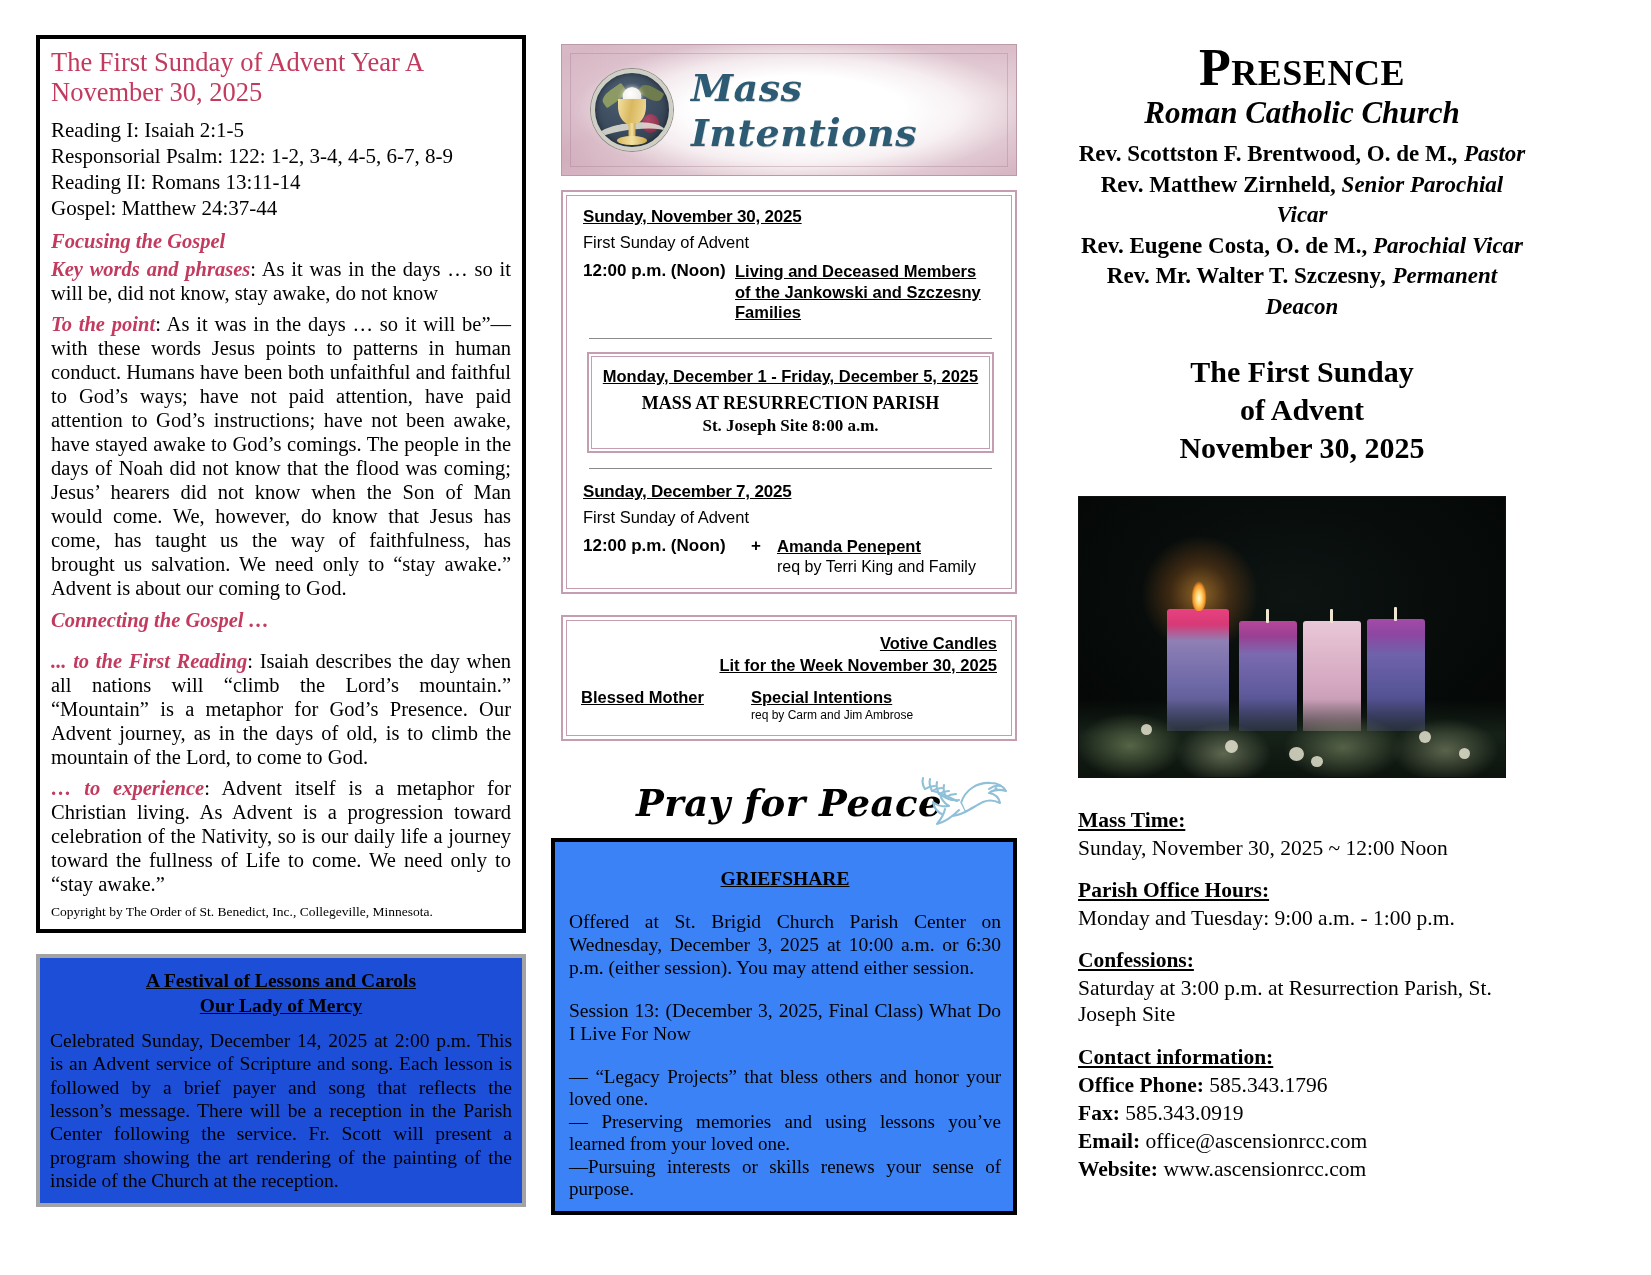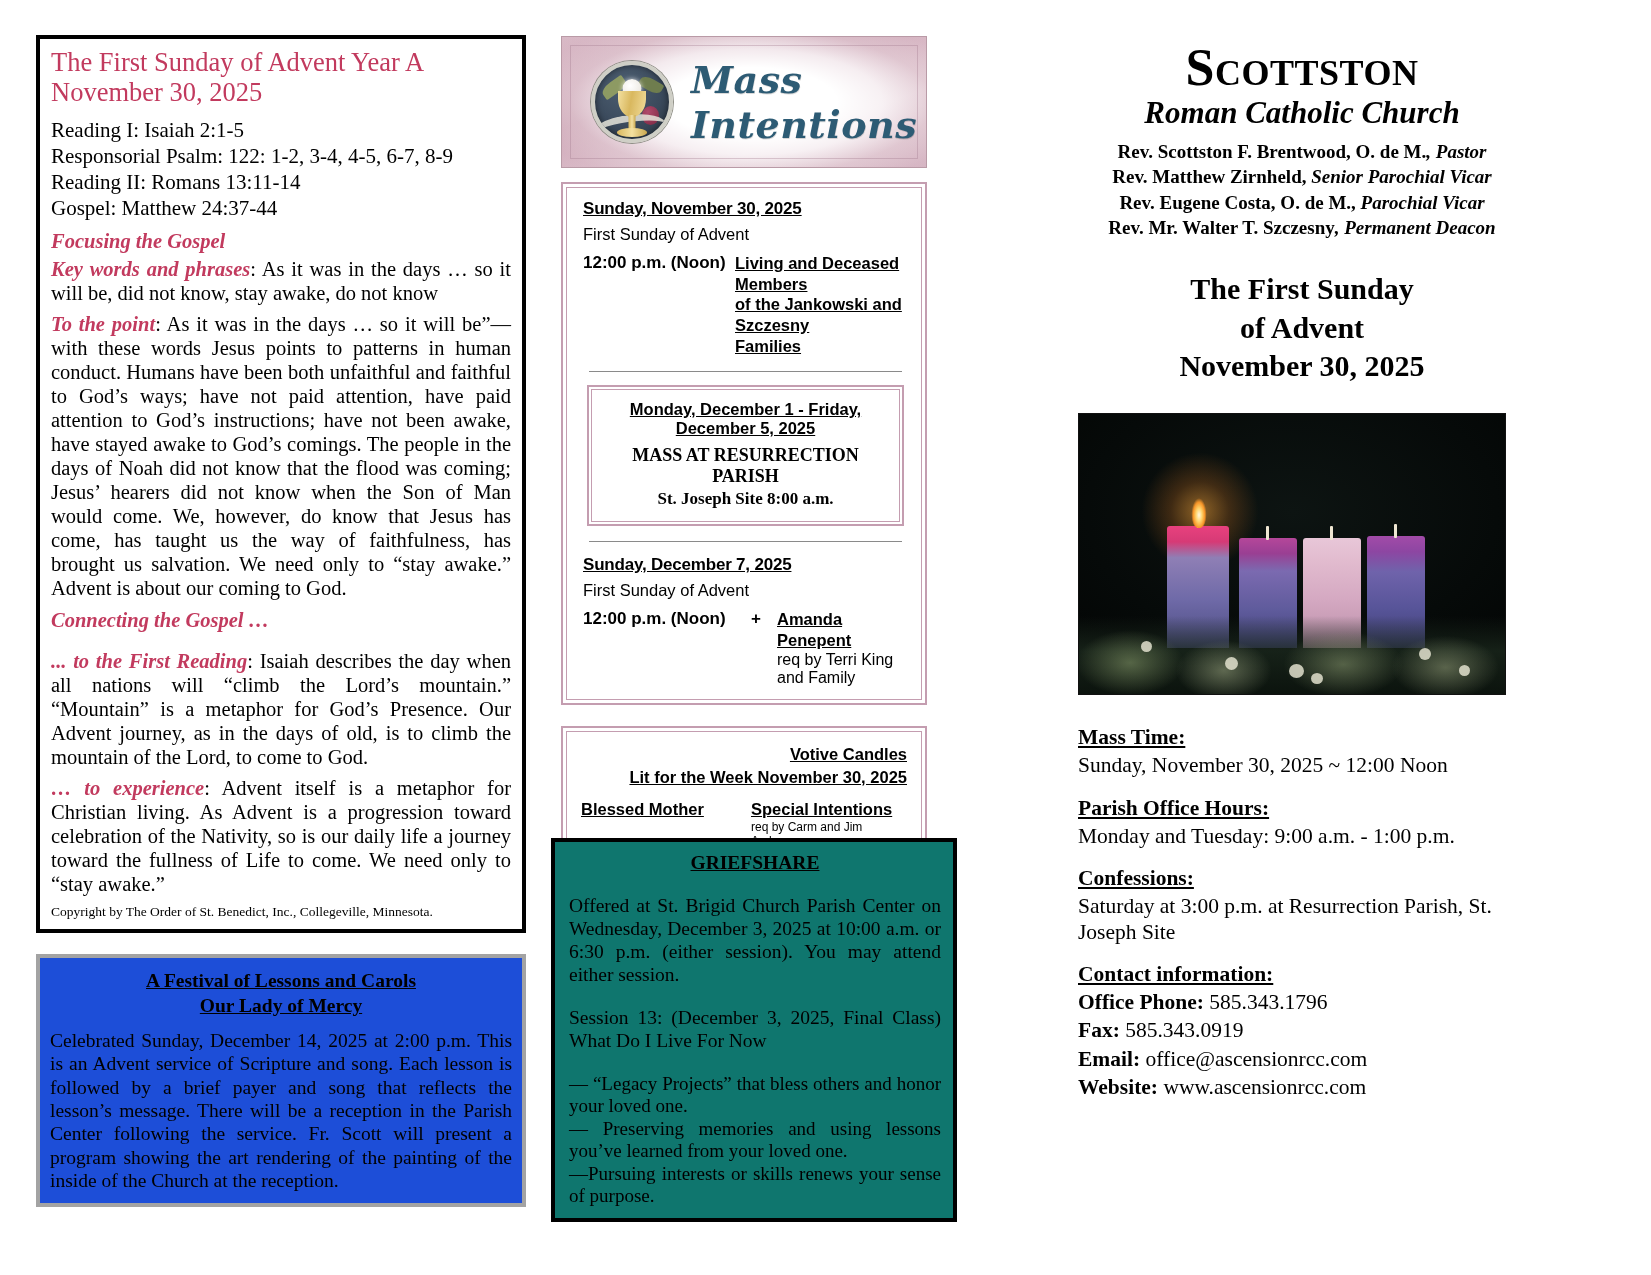--- a/index.html
+++ b/index.html
@@ -48,21 +48,21 @@
   .carols-box {
     border:4px solid #a3a3a3;
     background:#1d4ed8;
     margin-top:21px;
     padding:11px 10px 10px 10px;
   }
   .carols-title { font-size:19.5px; font-weight:bold; line-height:1.28; }
   .carols-body { font-size:19.5px; line-height:1.2; text-align:justify; margin-top:10px; }
 
   
-  #mid-col { left:561px; top:36px; width:366px; }
+  #mid-col { left:561px; top:44px; width:456px; }
 
   .mi-banner {
     height:132px; width:100%;
     border:1px solid #b99aa6;
     background:
       radial-gradient(ellipse 62% 70% at 52% 50%, #ffffff 0%, #ffffff 38%, rgba(255,255,255,0.75) 58%, rgba(231,214,220,0.4) 80%, rgba(214,186,198,0.15) 100%),
       linear-gradient(160deg, #d9b9c6 0%, #cfa8b8 35%, #e3cad4 70%, #d6b5c3 100%);
     position:relative; overflow:hidden;
   }
   .mi-banner-inner {
@@ -151,23 +151,23 @@
   .peace-wrap { margin-top:26px; display:flex; align-items:center; justify-content:center; position:relative; height:72px; }
   .peace-text {
     font-family:"DejaVu Serif", serif;
     font-size:37px; font-style:italic; font-weight:bold;
     letter-spacing:0.5px;
   }
   .dove { position:absolute; right:6px; top:-14px; }
 
   
   #grief-box {
-    position:absolute; left:551px; top:838px; width:406px;
-    border:4px solid #000; background:#0f766e;
-    padding:10px 12px 11px 14px;
+    position:absolute; left:551px; top:838px; width:466px;
+    border:4px solid #000; background:#3b82f6;
+    padding:26px 12px 11px 14px;
   }
   .gs-title { font-size:19.5px; font-weight:bold; text-decoration:underline; text-align:center; }
   .gs-p { font-size:19.5px; line-height:1.18; text-align:justify; margin-top:20px; }
   .gs-bullets { font-size:19px; line-height:1.18; text-align:justify; margin-top:21px; }
   .gs-bullets div { margin-bottom:0px; }
 
   
   #right-col { left:1078px; top:42px; width:448px; }
 
   .masthead { text-align:center; }
@@ -175,21 +175,21 @@
     font-family:"Liberation Serif", serif;
     font-size:52px; font-weight:bold;
     font-variant:small-caps;
     letter-spacing:0.5px; line-height:1.0;
   }
   .mh-sub {
     font-size:31px; font-weight:bold; font-style:italic;
     margin-top:2px; line-height:1.1;
   }
   .clergy { margin-top:9px; }
-  .clergy div { font-size:19px; font-weight:bold; line-height:1.33; }
+  .clergy div { font-size:23px; font-weight:bold; line-height:1.33; }
   .clergy .role { font-weight:bold; font-style:italic; }
 
   .season-title {
     margin-top:30px; text-align:center;
     font-size:30px; font-weight:bold; line-height:1.28;
   }
 
   
   .photo {
     margin-top:28px; width:428px; height:282px;
@@ -390,21 +390,21 @@
     <div class="gs-bullets">
       <div>—  “Legacy Projects” that bless others and honor your loved one.</div>
       <div>—  Preserving memories and using lessons you’ve learned from your loved one.</div>
       <div>—Pursuing interests or skills renews your sense of purpose.</div>
     </div>
   </div>
 
   <div class="col" id="right-col">
 
     <div class="masthead">
-      <div class="mh-name">Scottston</div>
+      <div class="mh-name">Presence</div>
       <div class="mh-sub">Roman Catholic Church</div>
       <div class="clergy">
         <div><span>Rev. Scottston F. Brentwood, O. de M.</span><span class="role">, Pastor</span></div>
         <div><span>Rev. Matthew Zirnheld,</span><span class="role"> Senior Parochial Vicar</span></div>
         <div><span>Rev. Eugene Costa, O. de M.,</span><span class="role"> Parochial Vicar</span></div>
         <div><span>Rev. Mr. Walter T. Szczesny</span><span class="role">, Permanent Deacon</span></div>
       </div>
     </div>
 
     <div class="season-title">

